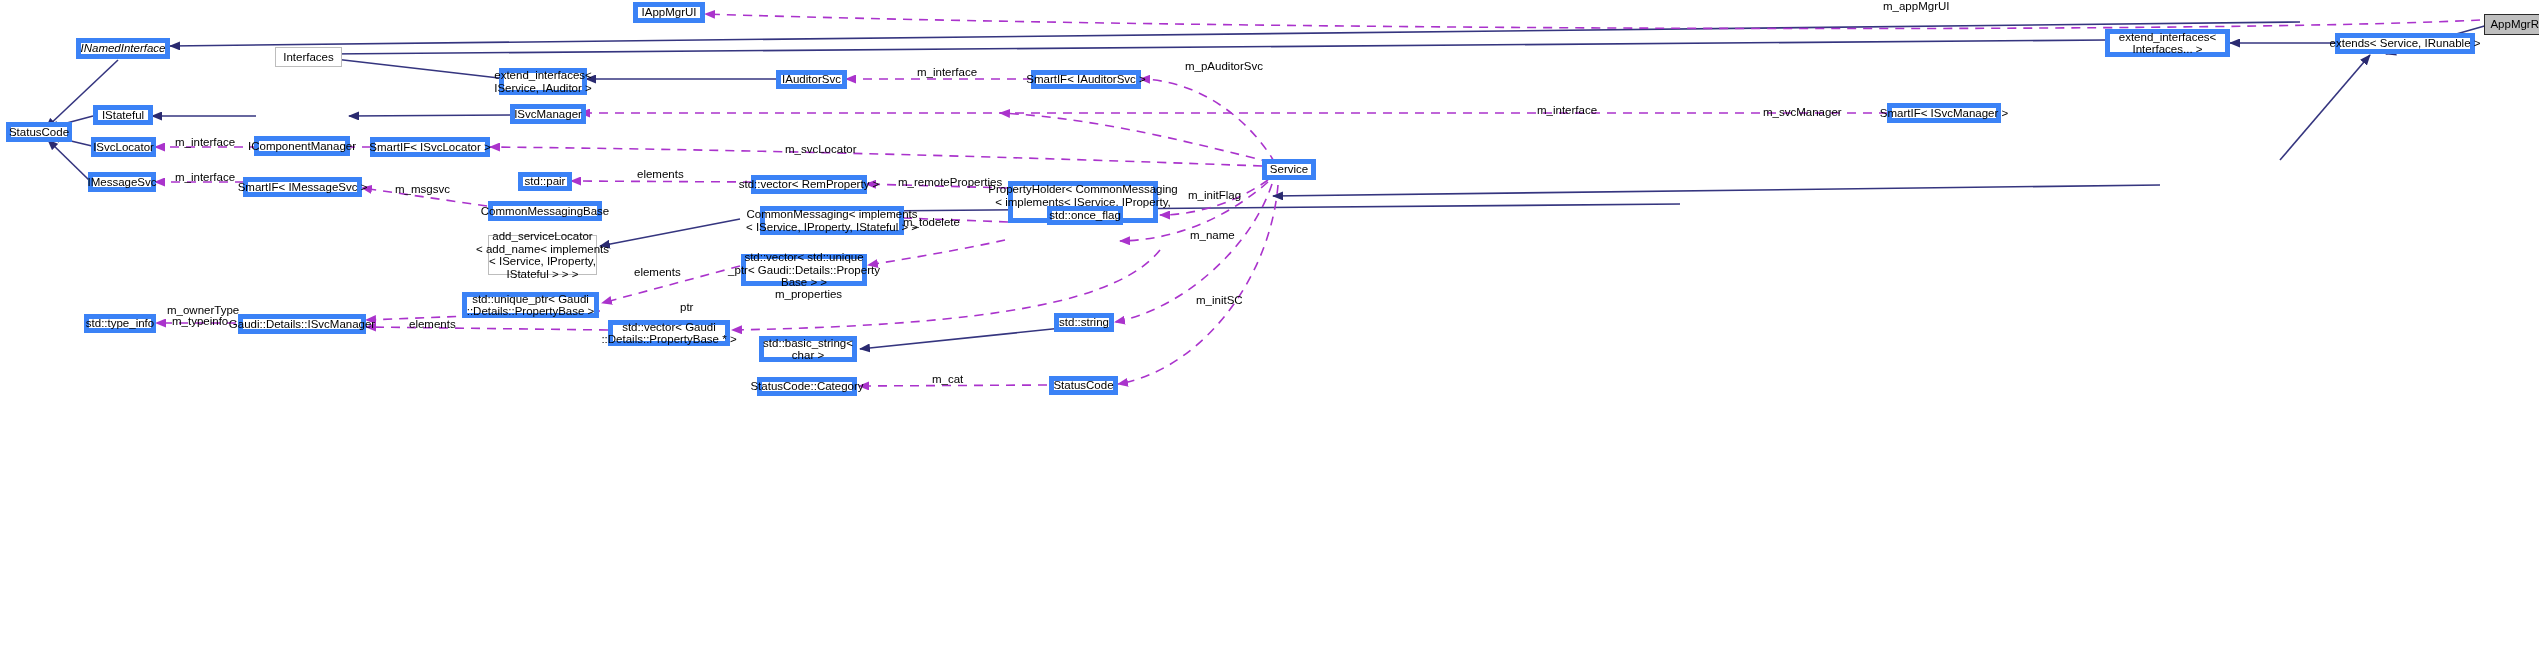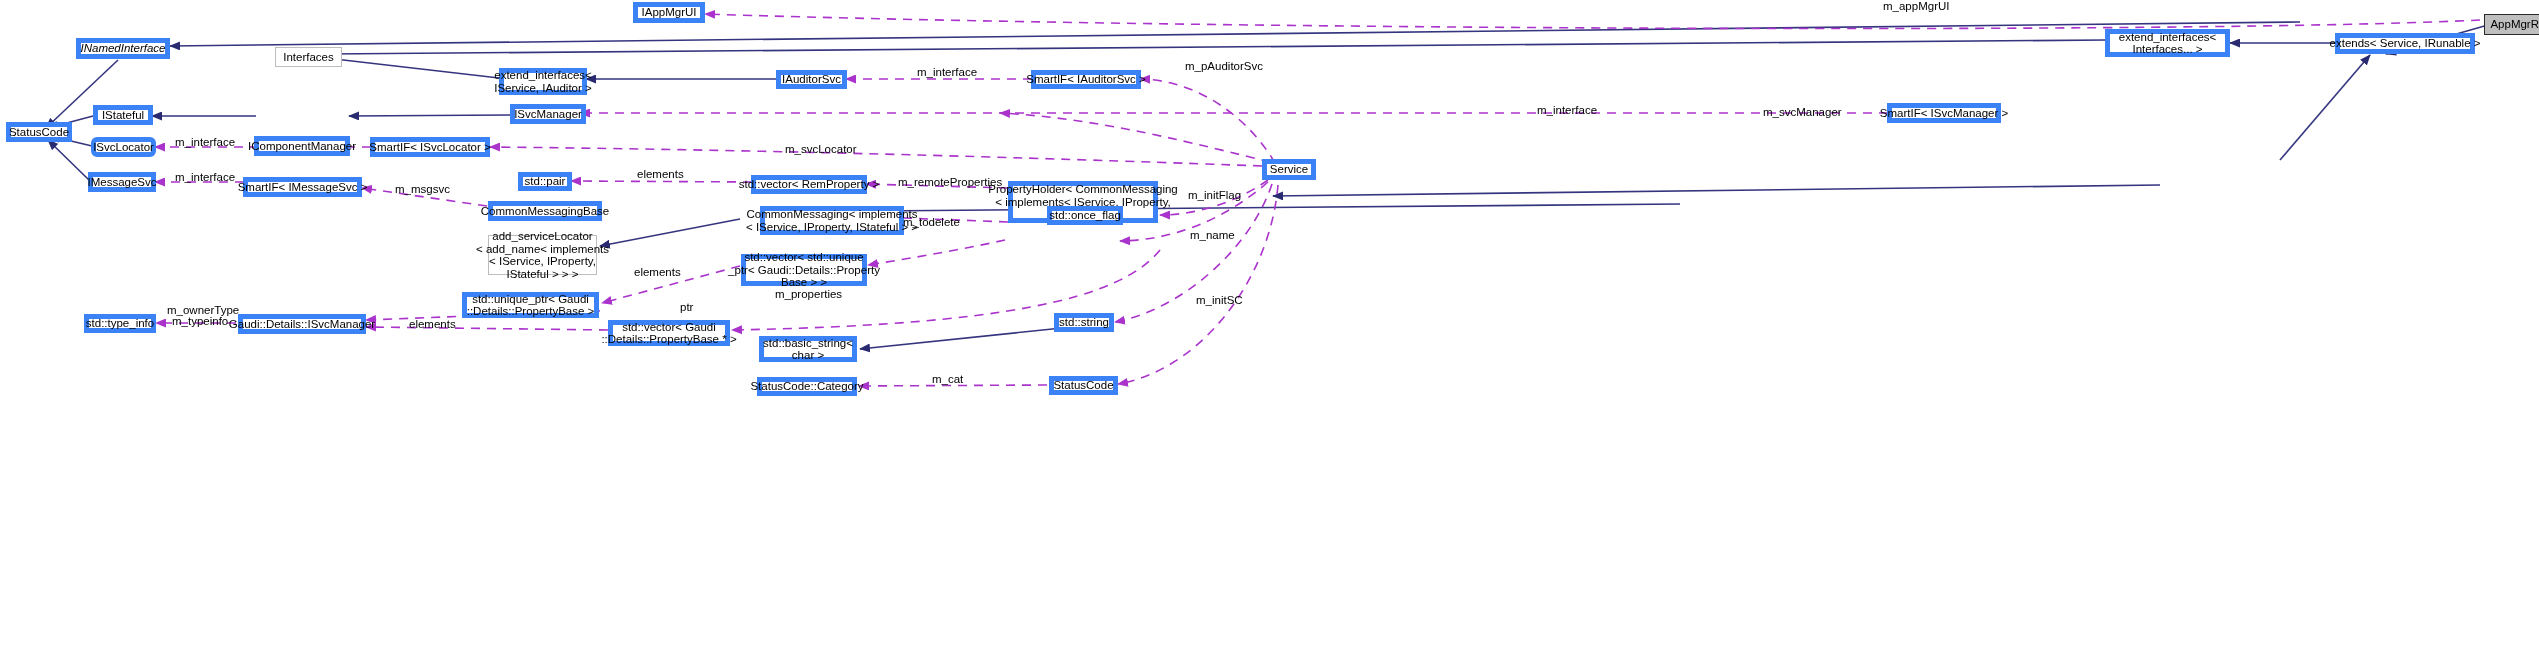--- a/index.html
+++ b/index.html
@@ -185,21 +185,21 @@
   <div class="node" style="left:93px; top:105px; width:60px; height:20px;">IStateful</div>
 
   <div class="node" style="left:254px; top:105px; width:96px; height:20px;margin-top:31px;">IComponentManager</div>
 
   <div class="node" style="left:510px; top:104px; width:76px; height:20px;">ISvcManager</div>
 
   <div class="node" style="left:1887px; top:103px; width:114px; height:20px;">SmartIF&lt; ISvcManager &gt;</div>
 
   <div class="node" style="left:6px; top:122px; width:66px; height:20px;">StatusCode</div>
 
-  <div class="node" style="left:91px; top:137px; width:65px; height:20px;border-radius:6px;">ISvcLocator</div>
+  <div class="node" style="left:91px; top:137px; width:65px; height:20px;">ISvcLocator</div>
 
   <div class="node" style="left:370px; top:137px; width:120px; height:20px;">SmartIF&lt; ISvcLocator &gt;</div>
 
   <div class="node" style="left:1262px; top:159px; width:54px; height:21px;">Service</div>
 
   <div class="node" style="left:88px; top:172px; width:68px; height:20px;">IMessageSvc</div>
 
   <div class="node" style="left:243px; top:177px; width:119px; height:20px;">SmartIF&lt; IMessageSvc &gt;</div>
 
   <div class="node" style="left:518px; top:172px; width:54px; height:19px;">std::pair</div>

